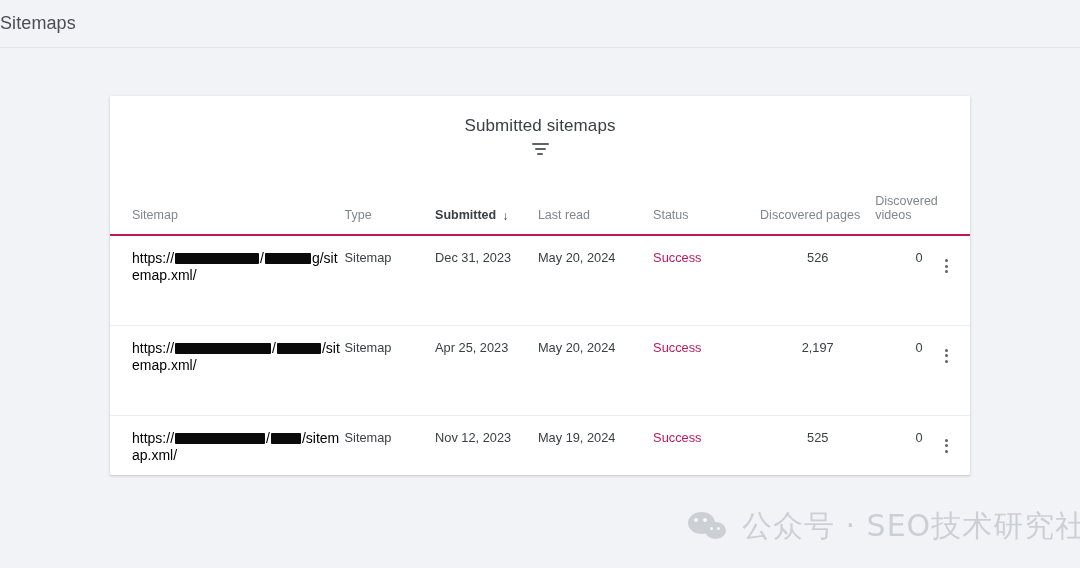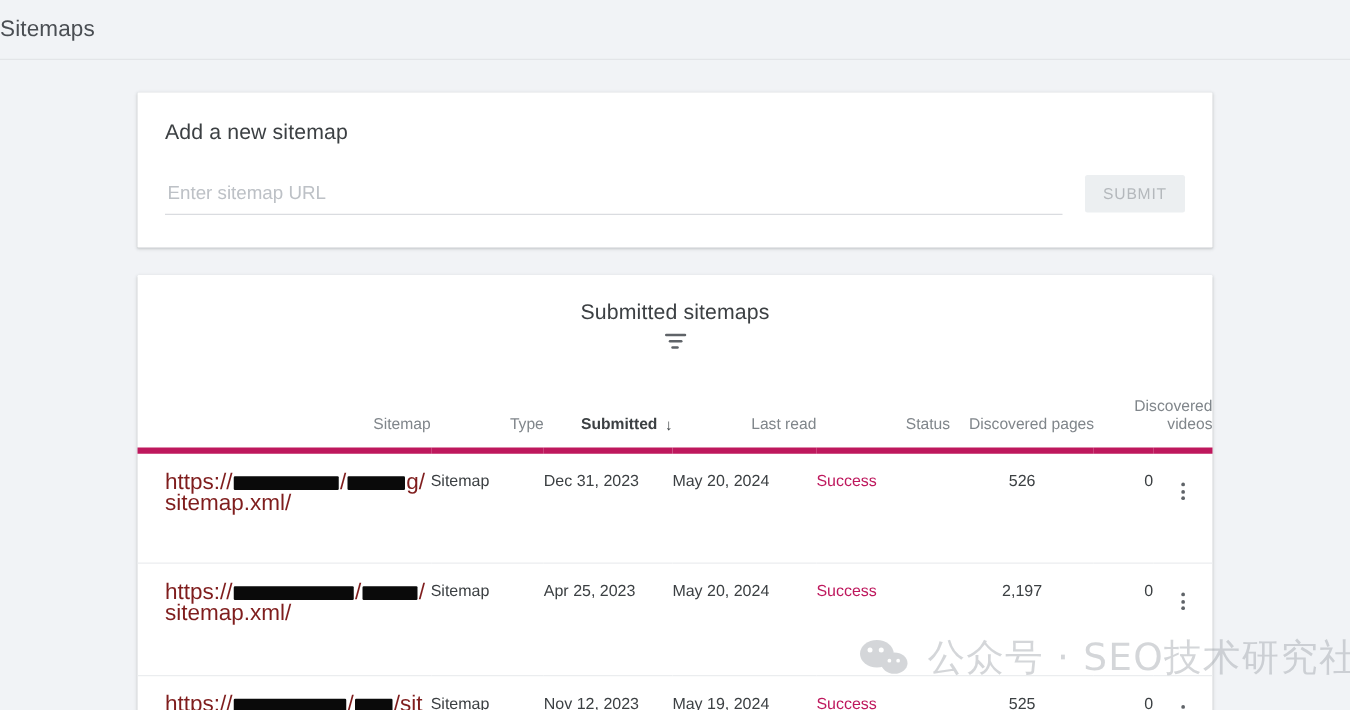--- a/index.html
+++ b/index.html
@@ -119,24 +119,24 @@
   table.sitemaps {
     width: 100%;
     border-collapse: collapse;
     table-layout: fixed;
     margin-top: 22px;
   }
   table.sitemaps th {
     font-weight: 400;
     font-size: 12.5px;
     color: #80868b;
-    text-align: right;
+    text-align: left;
     padding: 10px 0 12px 0;
     vertical-align: bottom;
-    border-bottom: 5px solid #be185d;
+    border-bottom: 2px solid #be185d;
   }
   table.sitemaps th.active {
     color: #3c4043;
     font-weight: 700;
   }
   table.sitemaps td {
     font-size: 12.8px;
     color: #3c4043;
     vertical-align: top;
     padding: 14px 0 0 0;
@@ -163,22 +163,22 @@
     display: inline-block;
     margin-left: 6px;
     font-size: 12px;
     color: #3c4043;
     transform: translateY(1px);
   }
 
   .url-cell {
     line-height: 17px;
     word-break: break-all;
-    color: #7f1d1d;
-    font-size: 18px;
+    color: #000000;
+    font-size: 14px;
   }
   .redact {
     display: inline-block;
     background: #0a0a0a;
     height: 11px;
     border-radius: 1px;
     vertical-align: -1px;
     margin: 0 1px;
     filter: blur(0.4px);
   }
@@ -240,28 +240,20 @@
 </style>
 </head>
 <body>
 
 <div class="topbar">
   <span class="topbar-title">Sitemaps</span>
 </div>
 
 <div class="page">
 
-  <div class="card card-add">
-    <div class="card-title">Add a new sitemap</div>
-
-    <div class="add-row">
-      <input class="url-field" type="text" placeholder="Enter sitemap URL" style="">
-      <button class="submit-btn">SUBMIT</button>
-    </div>
-  </div>
 
   <div class="card card-list">
 
     <div class="list-head">
       <div class="card-title">Submitted sitemaps</div>
       <div class="filter-icon">
         <i></i>
           <i></i>
           <i></i>
       </div>

